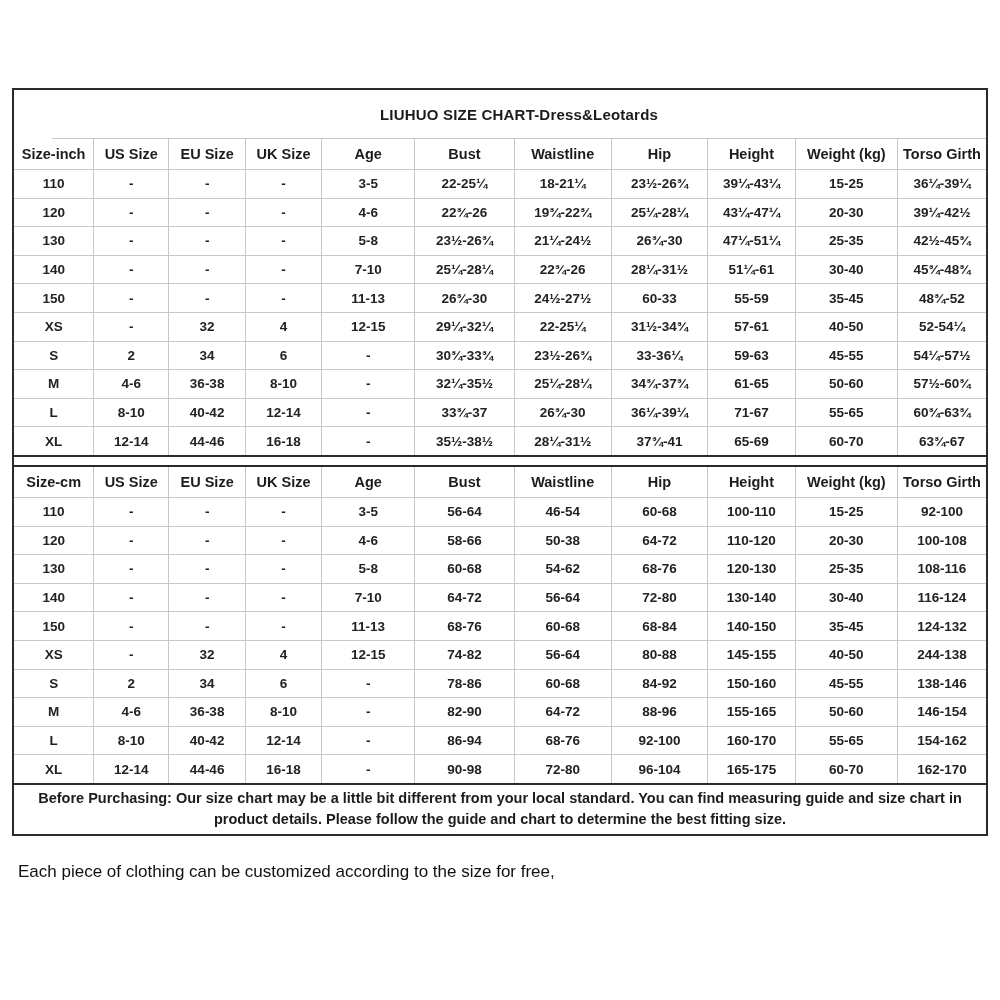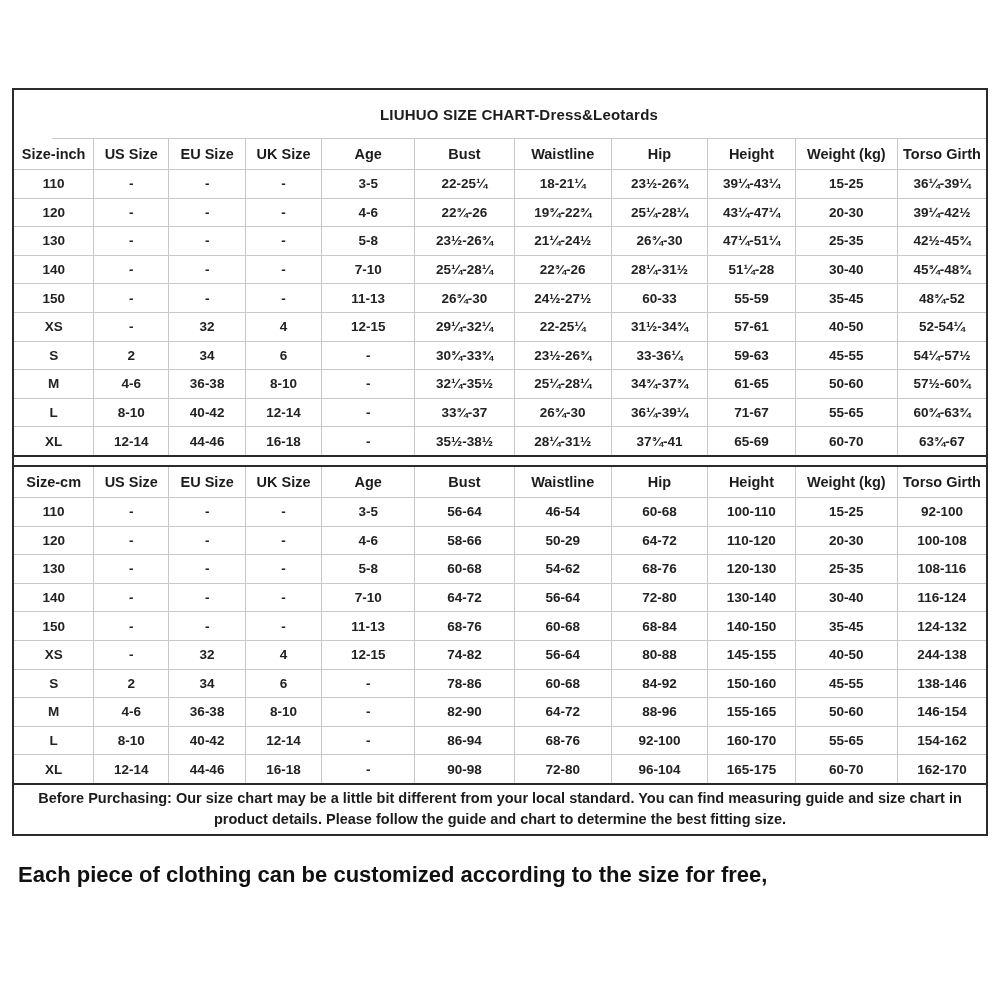--- a/index.html
+++ b/index.html
@@ -70,22 +70,22 @@
     font-size: 14.5px;
     line-height: 1.45;
     text-align: center;
     padding: 3px 4px 4px 4px;
   }
   .footnotes {
     margin: 26px 0 0 6px;
   }
   .footnotes p {
     margin: 0 0 17px 0;
-    font-size: 22px;
-    font-weight: 700;
+    font-size: 17px;
+    font-weight: 400;
     color: #111;
   }
 </style>
 </head>
 <body>
 
 <div class="sheet">
   <div class="outer">
     <div class="title-row">LIUHUO SIZE CHART-Dress&amp;Leotards</div>
 
@@ -160,21 +160,21 @@
           </tr>
           <tr>
             <td>140</td>
             <td>-</td>
             <td>-</td>
             <td>-</td>
             <td>7-10</td>
             <td>25¼-28¼</td>
             <td>22¾-26</td>
             <td>28¼-31½</td>
-            <td>51¼-28</td>
+            <td>51¼-61</td>
             <td>30-40</td>
             <td>45¾-48¾</td>
           </tr>
           <tr>
             <td>150</td>
             <td>-</td>
             <td>-</td>
             <td>-</td>
             <td>11-13</td>
             <td>26¾-30</td>
@@ -297,21 +297,21 @@
             <td>15-25</td>
             <td>92-100</td>
           </tr>
           <tr>
             <td>120</td>
             <td>-</td>
             <td>-</td>
             <td>-</td>
             <td>4-6</td>
             <td>58-66</td>
-            <td>50-29</td>
+            <td>50-38</td>
             <td>64-72</td>
             <td>110-120</td>
             <td>20-30</td>
             <td>100-108</td>
           </tr>
           <tr>
             <td>130</td>
             <td>-</td>
             <td>-</td>
             <td>-</td>

